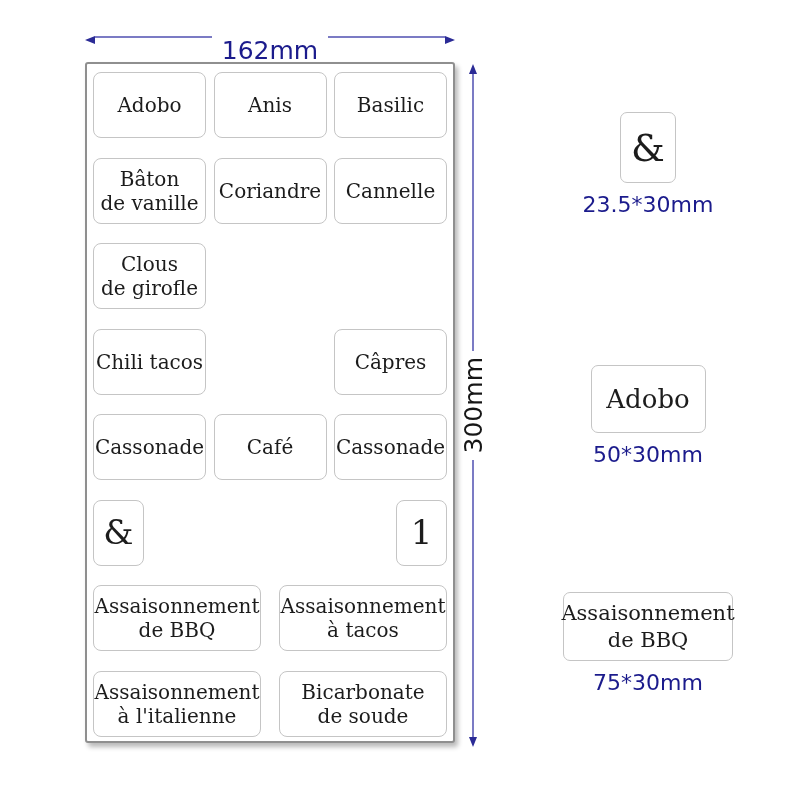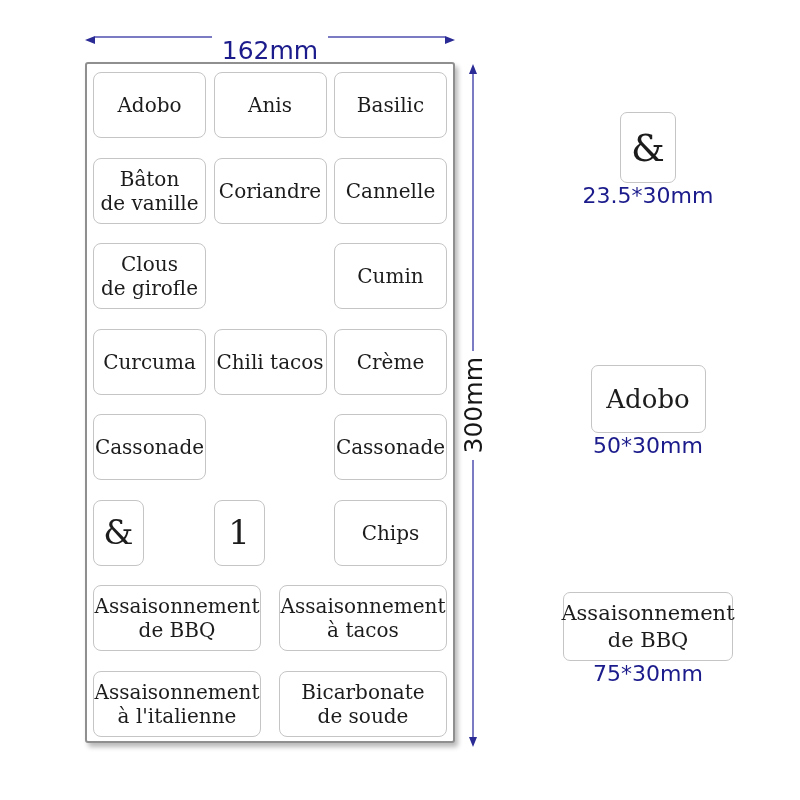--- a/index.html
+++ b/index.html
@@ -64,21 +64,21 @@
     display:flex; align-items:center; justify-content:center;
     text-align:center; white-space:pre-line;
     font-family:"DejaVu Serif", serif; color:#1c1c1c;
   }
   .ex-1 { top:112px; }
   .ex-2 { top:365px; }
   .ex-3 { top:592px; }
   .ex-1 .ex-box { width:56px;  height:71px; font-size:38px; }
   .ex-2 .ex-box { width:115px; height:68px; font-size:26px; }
   .ex-3 .ex-box { width:170px; height:69px; font-size:21px; line-height:1.25; }
-  .ex-size { font-size:22px; color:#1b1b8c; white-space:nowrap; }
+  .ex-size { margin-top:9px; font-size:22px; color:#1b1b8c; white-space:nowrap; }
 </style>
 </head>
 <body>
 
 <div class="dim-h">
   <div class="arr arr-left"></div>
   <div class="hline"></div>
   <div class="dim-text">162mm</div>
   <div class="hline"></div>
   <div class="arr arr-right"></div>
@@ -100,35 +100,33 @@
     </div>
     <div class="row">
       <div class="cell">Bâton
 de vanille</div>
       <div class="cell">Coriandre</div>
       <div class="cell">Cannelle</div>
     </div>
     <div class="row">
       <div class="cell">Clous
 de girofle</div>
-      <div class="cell">Cumin</div>
     </div>
     <div class="row">
-      <div class="cell">Curcuma</div>
       <div class="cell">Chili tacos</div>
-      <div class="cell">Crème</div>
+      <div class="cell">Câpres</div>
     </div>
     <div class="row">
       <div class="cell">Cassonade</div>
+      <div class="cell">Café</div>
       <div class="cell">Cassonade</div>
     </div>
     <div class="row">
       <div class="cell small big">&amp;</div>
       <div class="cell small big">1</div>
-      <div class="cell">Chips</div>
     </div>
     <div class="row">
       <div class="cell wide">Assaisonnement
 de BBQ</div>
       <div class="cell wide">Assaisonnement
 à tacos</div>
     </div>
     <div class="row">
       <div class="cell wide">Assaisonnement
 à l'italienne</div>

